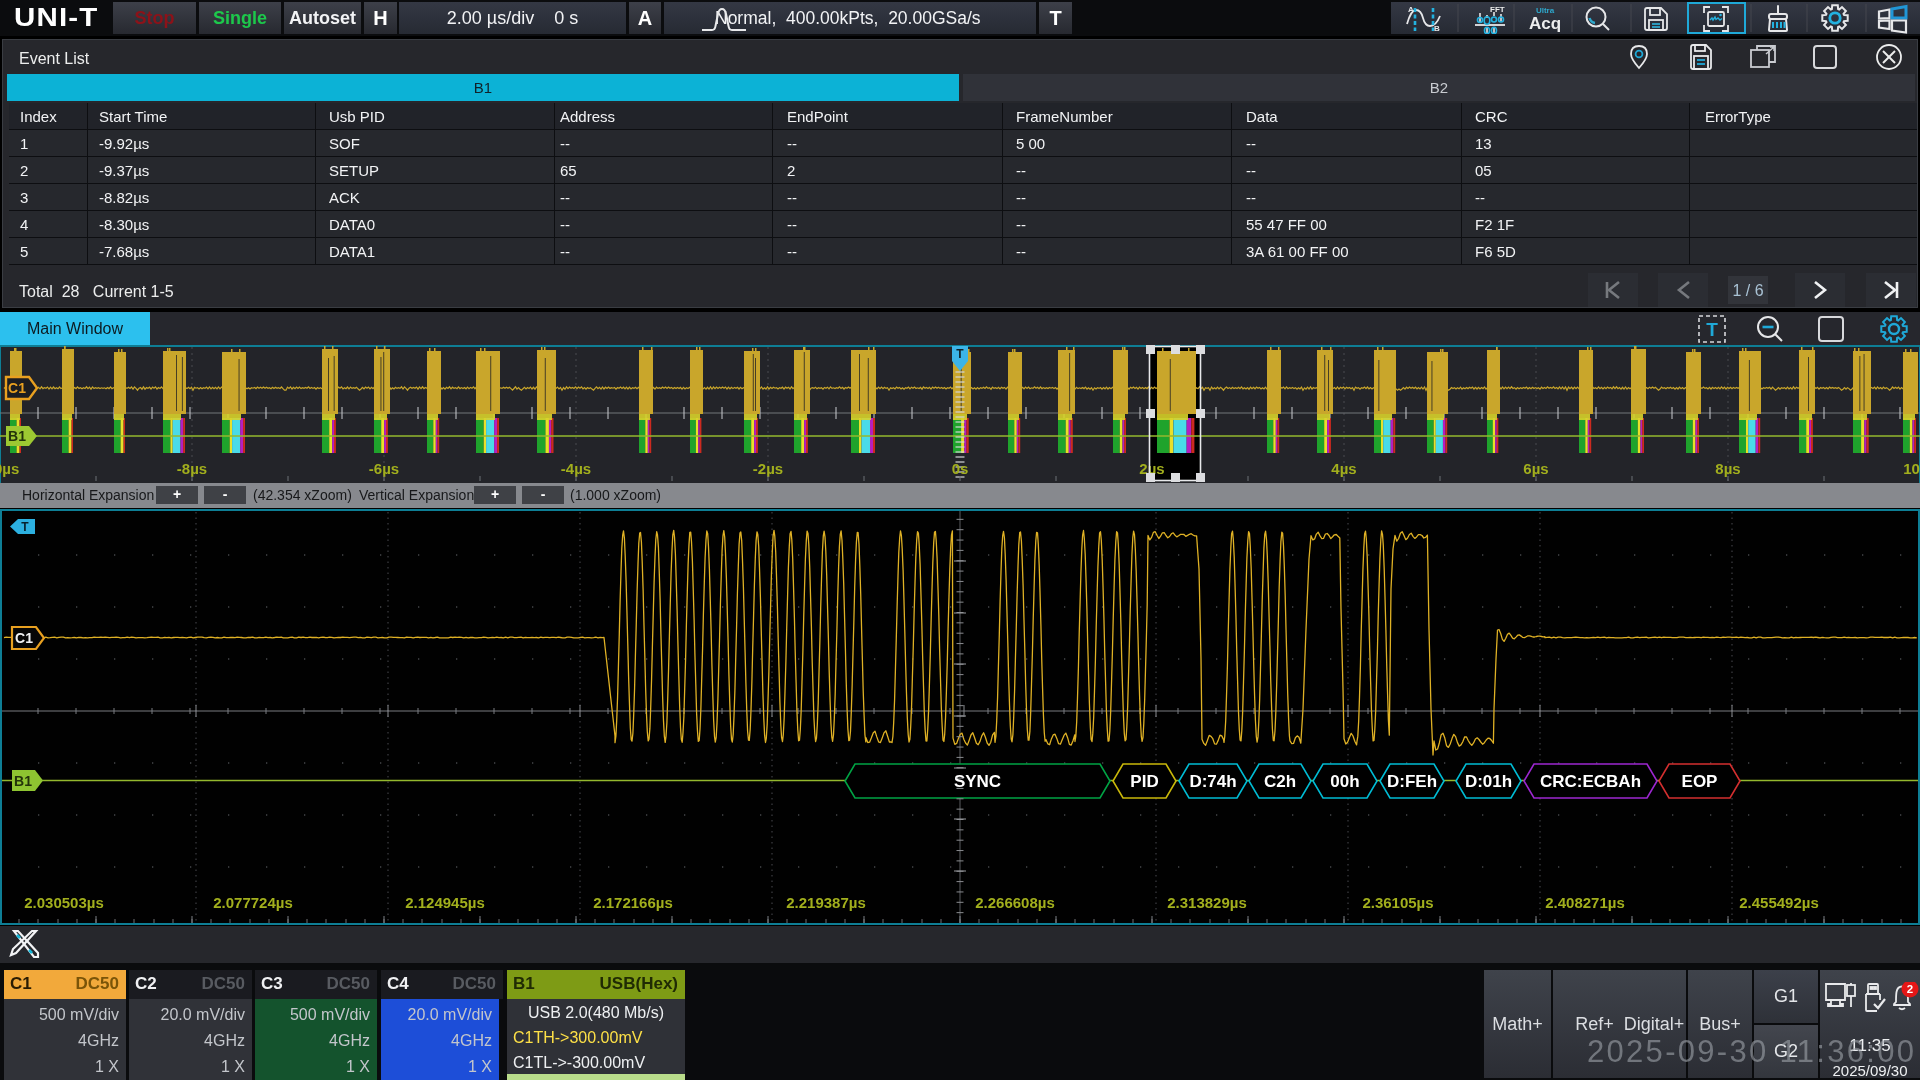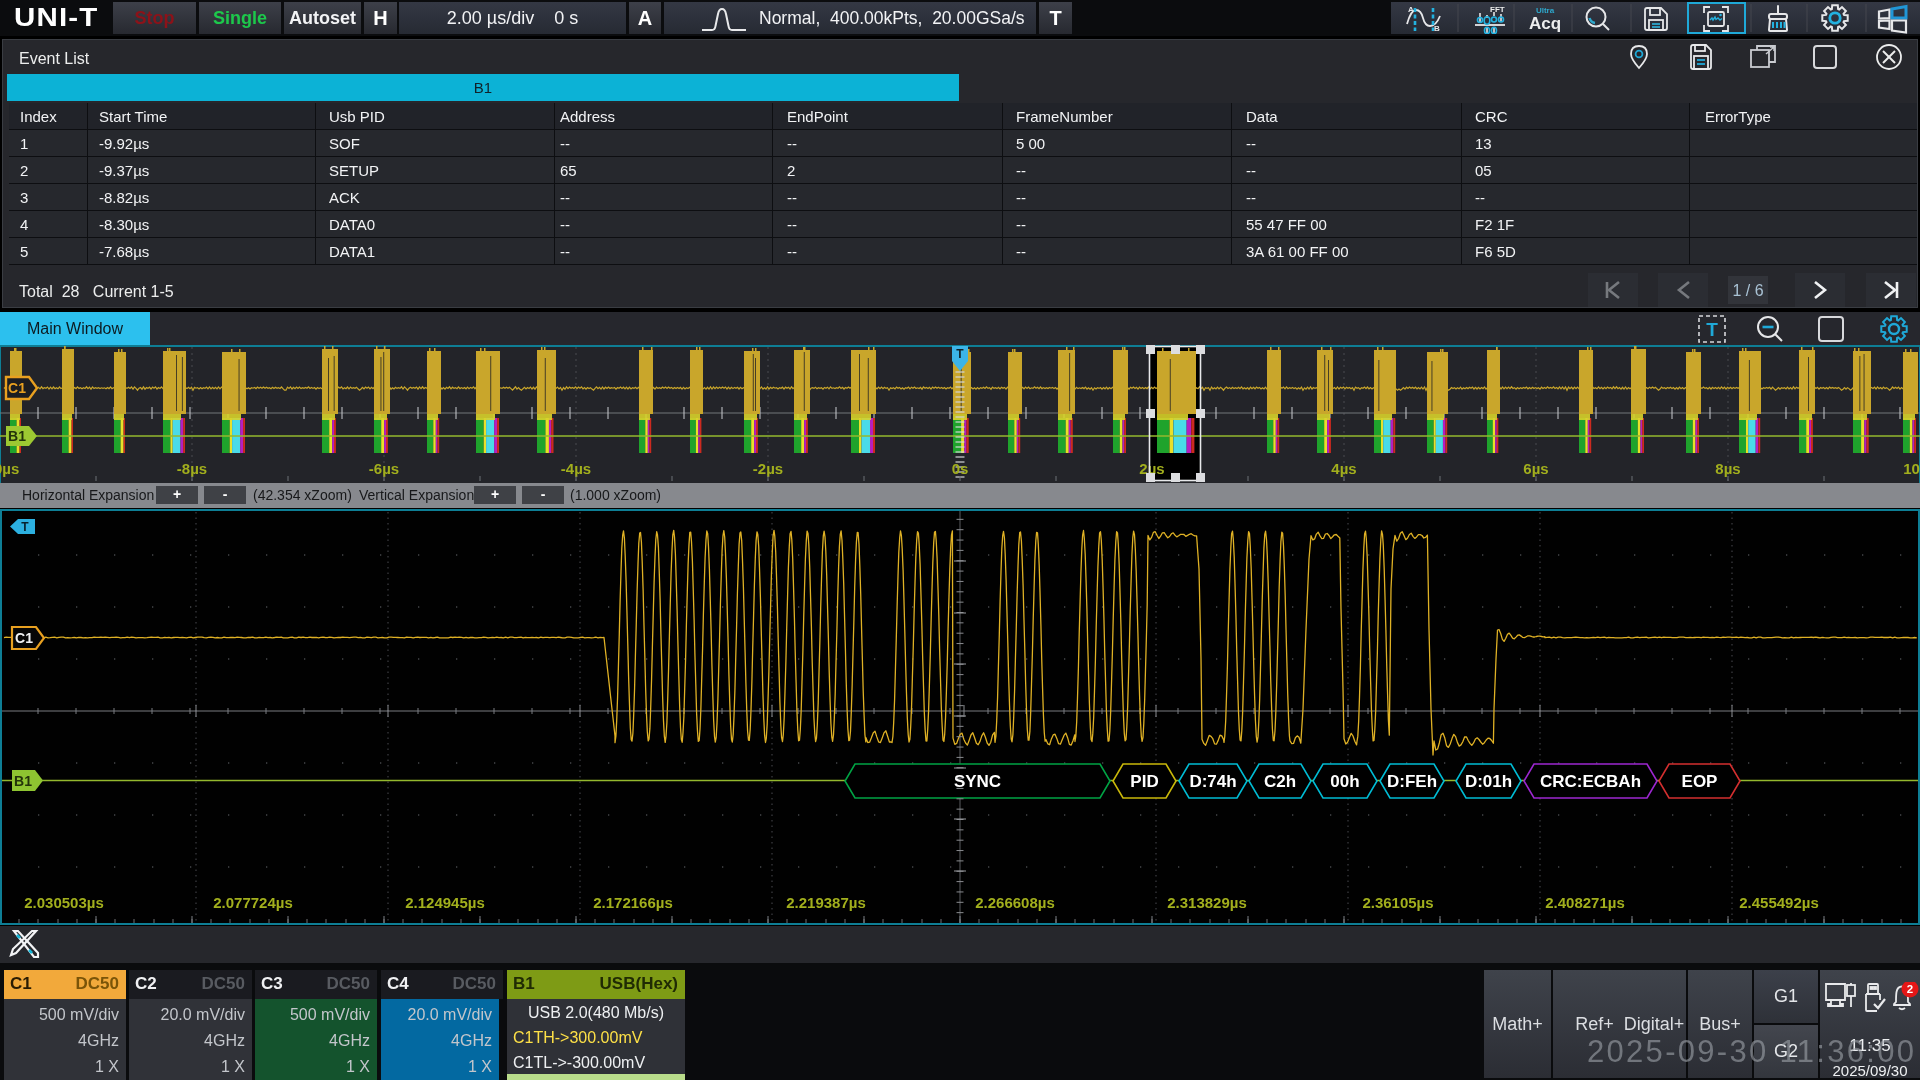--- a/index.html
+++ b/index.html
@@ -24,21 +24,21 @@
  <div class="tb-btn" style="left:113px;width:83px;color:#8c1219;font-size:18px">Stop</div>
  <div class="tb-btn" style="left:199px;width:82px;color:#1dc84b;font-size:18px">Single</div>
  <div class="tb-btn" style="left:284px;width:77px;color:#f2f3f5;font-size:18px">Autoset</div>
  <div class="tb-btn" style="left:364px;width:33px;color:#fff;font-size:20px">H</div>
  <div class="sec" style="left:399px;width:227px;font-size:18px;color:#f2f3f5;justify-content:center">2.00&nbsp;µs/div&nbsp;&nbsp;&nbsp;&nbsp;0&nbsp;s</div>
  <div class="tb-btn" style="left:629px;width:32px;color:#fff;font-size:20px">A</div>
  <div class="sec" style="left:664px;width:372px;font-size:17.5px;color:#f2f3f5">
    <svg class="abs" style="left:36px;top:4px" width="48" height="28" viewBox="0 0 48 28">
      <path d="M2 24 L12 24 Q15 24 15.5 20 L18 8 Q19 3 22 3 Q25 3 26 8 L28.5 20 Q29 24 32 24 L46 24" fill="none" stroke="#e8e9eb" stroke-width="2"></path>
    </svg>
-   <span style="margin-left:95px">Normal,&nbsp; 400.00kPts,&nbsp; 20.00GSa/s</span>
+   <span style="margin-left:51px">Normal,&nbsp; 400.00kPts,&nbsp; 20.00GSa/s</span>
  </div>
  <div class="tb-btn" style="left:1039px;width:33px;color:#fff;font-size:20px">T</div>
  <div class="sec" style="left:1391px;width:529px;justify-content:flex-start">
  </div>
 
 </div>
 
 <svg class="abs" style="left:1391px;top:2px" width="529" height="32" viewBox="0 0 529 32">
   <g stroke="#44474f" stroke-width="1">
       <line x1="67" y1="2" x2="67" y2="30"></line>
@@ -153,20 +153,21 @@
           <rect x="1" y="2" width="22" height="22" rx="3" stroke="#d8d9dc" stroke-width="2"></rect>
         </g>
  <g transform="translate(248,0)">
           <circle cx="13" cy="13" r="12" stroke="#eceded" stroke-width="1.8"></circle>
           <line x1="7" y1="7" x2="19" y2="19" stroke="#eceded" stroke-width="2"></line>
           <line x1="19" y1="7" x2="7" y2="19" stroke="#eceded" stroke-width="2"></line>
         </g>
 </g>
     </svg>
 <div class="abs" style="left:4px;top:34px;width:952px;height:27px;background:#0cb2d6;color:#10222a;font-size:15px;display:flex;align-items:center;justify-content:center">B1</div>
+<div class="abs" style="left:960px;top:34px;width:952px;height:27px;background:#303239;color:#c8cbd0;font-size:15px;display:flex;align-items:center;justify-content:center">B2</div>
 <div class="abs" style="left:6px;top:63px;width:1908px;height:27px;background:#212329;border-bottom:1px solid #0d0e11"></div>
 <div class="cell" style="left:17px;top:68px">Index</div>
 <div class="cell" style="left:96px;top:68px">Start Time</div>
 <div class="cell" style="left:326px;top:68px">Usb PID</div>
 <div class="cell" style="left:557px;top:68px">Address</div>
 <div class="cell" style="left:784px;top:68px">EndPoint</div>
 <div class="cell" style="left:1013px;top:68px">FrameNumber</div>
 <div class="cell" style="left:1243px;top:68px">Data</div>
 <div class="cell" style="left:1472px;top:68px">CRC</div>
 <div class="cell" style="left:1702px;top:68px">ErrorType</div>
@@ -1020,21 +1021,21 @@
   </div>
 <div class="abs" style="left:255px;top:970px;width:122px;height:110px;background:#14532d">
     <div class="abs" style="left:0;top:0;width:122px;height:29px;background:#1a1b20;color:#f0f1f3;font-size:17px;font-weight:bold">
       <span class="abs" style="left:6px;top:4px">C3</span>
       <span class="abs" style="right:7px;top:4px;color:#585b61">DC50</span>
     </div>
     <div class="ch-line" style="top:36px">500 mV/div</div>
     <div class="ch-line" style="top:62px">4GHz</div>
     <div class="ch-line" style="top:88px">1 X</div>
   </div>
-<div class="abs" style="left:381px;top:970px;width:118px;height:110px;background:#0369a1">
+<div class="abs" style="left:381px;top:970px;width:118px;height:110px;background:#1d4ed8">
     <div class="abs" style="left:0;top:0;width:122px;height:29px;background:#1a1b20;color:#f0f1f3;font-size:17px;font-weight:bold">
       <span class="abs" style="left:6px;top:4px">C4</span>
       <span class="abs" style="right:7px;top:4px;color:#585b61">DC50</span>
     </div>
     <div class="ch-line" style="top:36px">20.0 mV/div</div>
     <div class="ch-line" style="top:62px">4GHz</div>
     <div class="ch-line" style="top:88px">1 X</div>
   </div>
 <div class="abs" style="left:507px;top:970px;width:178px;height:110px;background:#2f3137">
 <div class="abs" style="left:0;top:0;width:178px;height:29px;background:#7e9b15;color:#202b04;font-size:17px;font-weight:bold">

